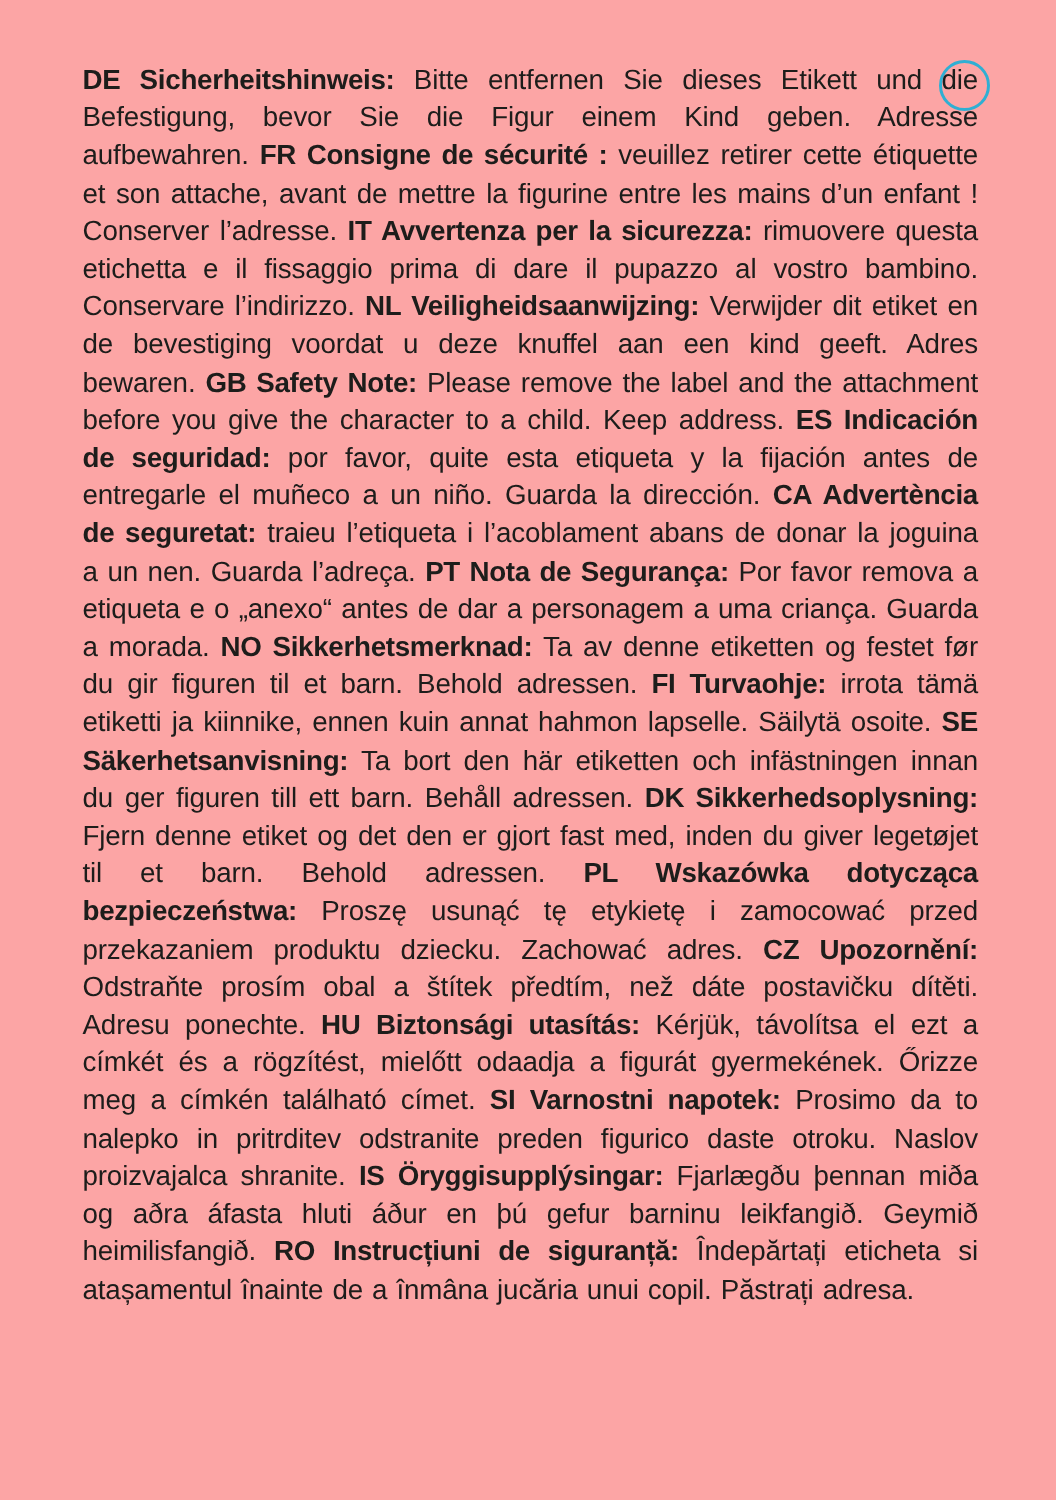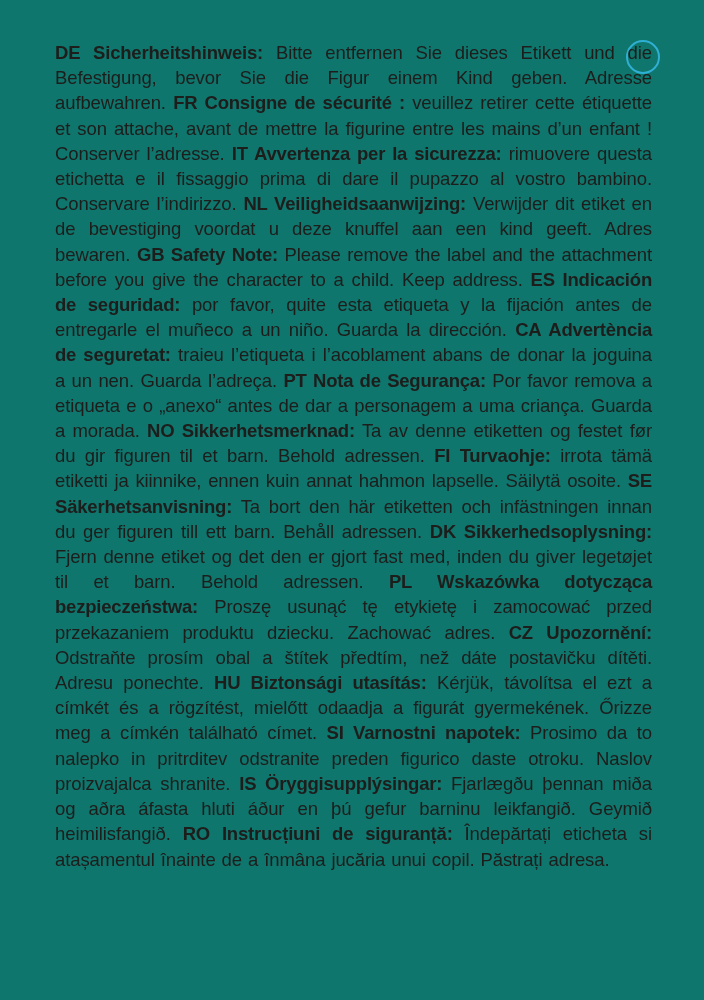--- a/index.html
+++ b/index.html
@@ -4,21 +4,21 @@
 <style>
   html, body {
     margin: 0;
     padding: 0;
     background: #ffffff;
   }
   .page {
     position: relative;
     width: 704px;
     height: 1000px;
-    background: #0f766e;
+    background: #fca5a5;
     overflow: hidden;
     font-family: "Liberation Sans", sans-serif;
   }
   .circle-mark {
     position: absolute;
     top: 40px;
     left: 626px;
     width: 30px;
     height: 30px;
     border-radius: 50%;

